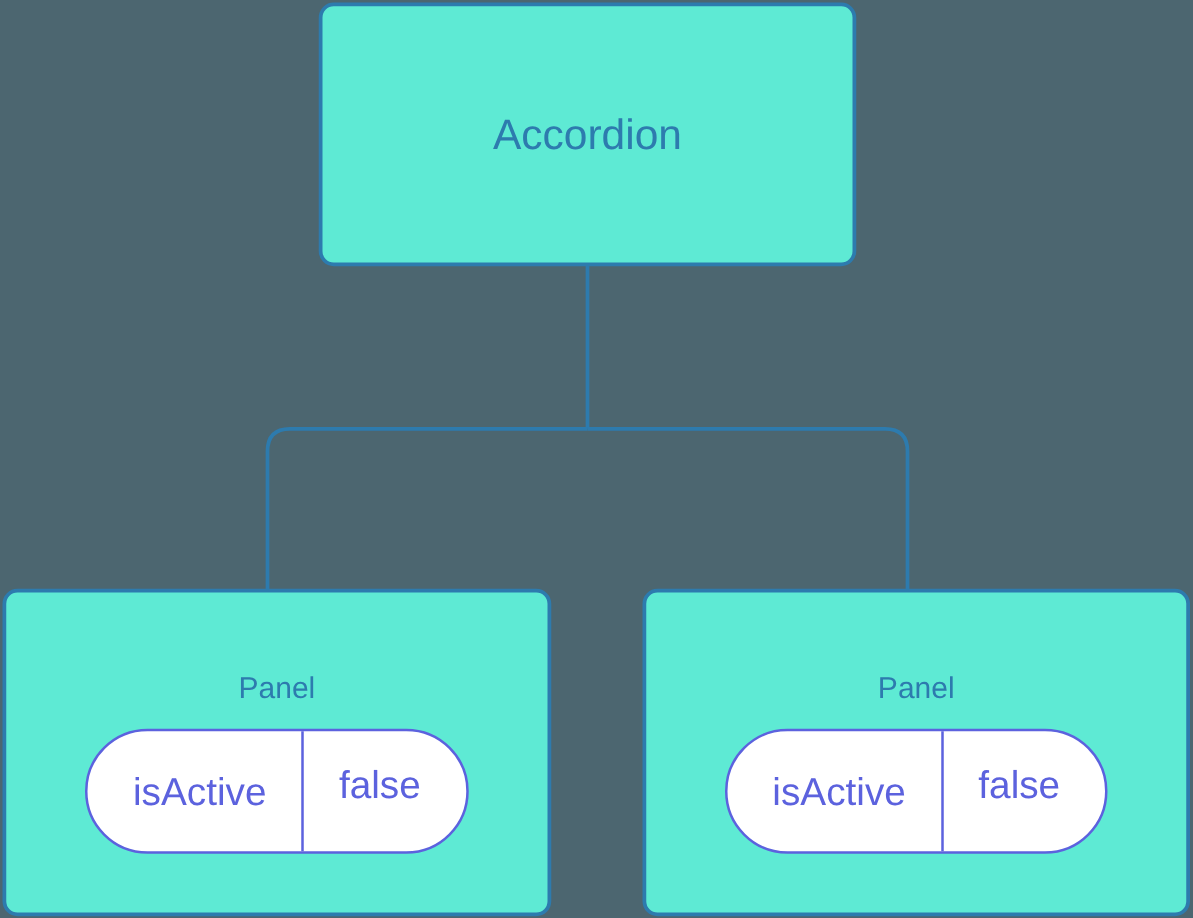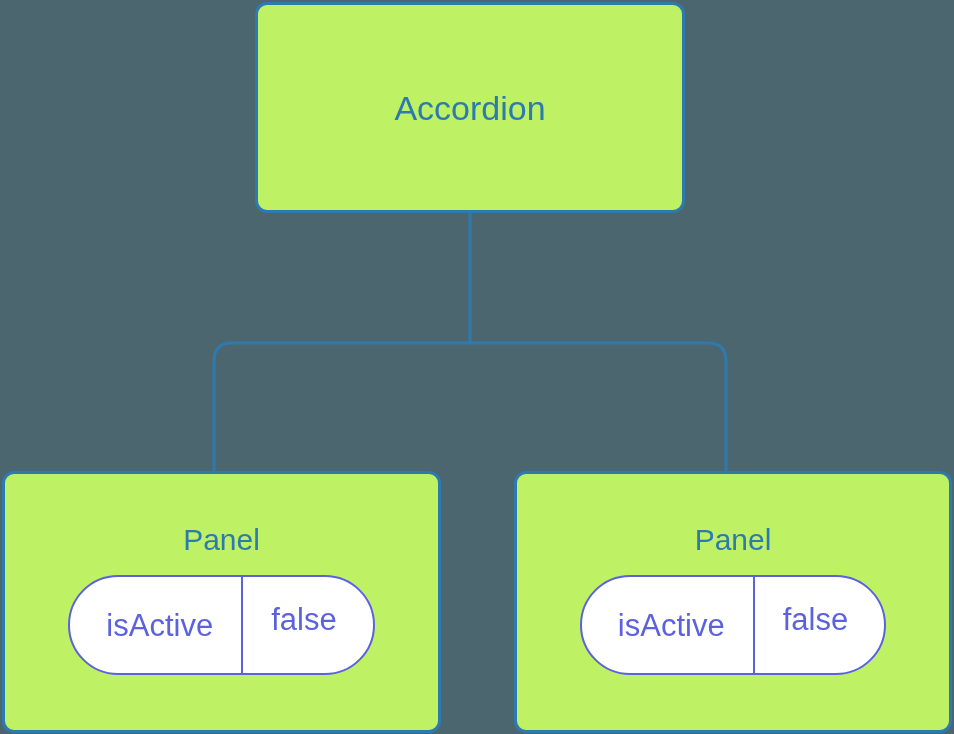--- a/index.html
+++ b/index.html
@@ -27,21 +27,21 @@
     top: 0;
     width: 954px;
     height: 734px;
     z-index: 1;
   }
 
   
   .node {
     position: absolute;
     z-index: 2;
-    background: #bef264;
+    background: #5eead4;
     border: 3px solid #2d7bae;
     border-radius: 12px;
     box-sizing: border-box;
     display: flex;
     flex-direction: column;
     align-items: center;
   }
 
   .node-title {
     color: #2d7bae;
@@ -70,22 +70,22 @@
   }
   #node-panel-left {
     left: 2px;
     width: 439px;
   }
   #node-panel-right {
     left: 514px;
     width: 438px;
   }
   .node-panel .node-title {
-    font-size: 30px;
-    margin-top: 51px;
+    font-size: 24px;
+    margin-top: 65px;
   }
 
   
   .state-pill {
     margin-top: 20px;
     height: 100px;
     display: flex;
     align-items: stretch;
     border: 2px solid #5c62de;
     border-radius: 50px;

